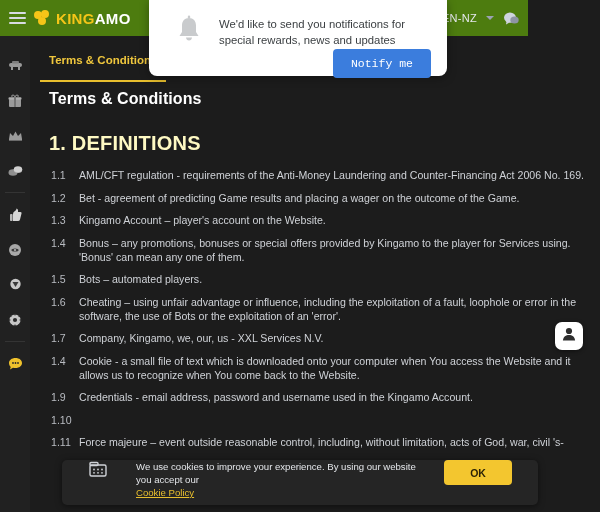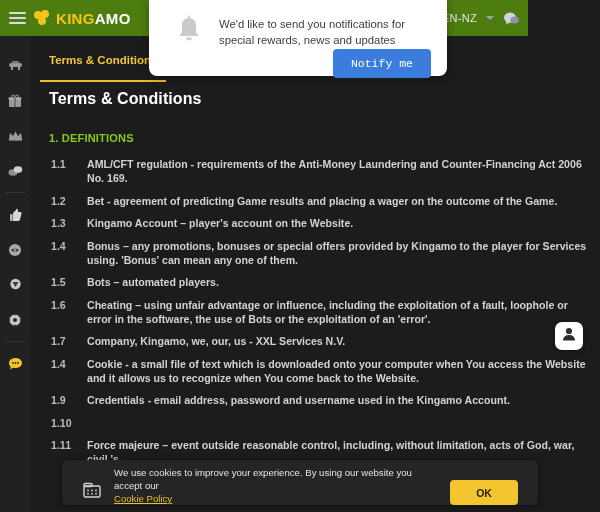--- a/index.html
+++ b/index.html
@@ -80,43 +80,43 @@
     position: relative; cursor: pointer; white-space: nowrap;
   }
   .tab .underline {
     position: absolute; left: 0; right: 0; bottom: -16px; height: 2px; background: #e8bf2e;
   }
   .page-title {
     color: #ffffff; font-size: 16px; font-weight: bold;
     padding: 0 0 0 19px; margin-top: 1px; letter-spacing: .1px;
   }
   .section-title {
-    color: #84cc16; font-size: 11px; font-weight: bold;
+    color: #fef9c3; font-size: 20px; font-weight: bold;
     padding-left: 19px; margin-top: 24px; letter-spacing: .2px;
   }
   .clauses { margin-top: 13px; padding-left: 19px; padding-right: 8px; }
-  .clause { display: flex; gap: 8px; margin-bottom: 8.5px; font-weight: bold; }
+  .clause { display: flex; gap: 0; margin-bottom: 8.5px; }
   .clause .num {
     color: #b9bcc2; font-size: 10.6px; line-height: 14px; width: 30px;
     flex: none; text-align: left; padding-left: 2px;
   }
   .clause .txt { color: #cfd2d7; font-size: 10.6px; line-height: 14px; }
 
   
   .support-fab {
     position: absolute; left: 555px; top: 322px; width: 28px; height: 28px;
     background: #ffffff; border-radius: 7px; display: flex; align-items: center;
     justify-content: center; cursor: pointer; box-shadow: 0 1px 4px rgba(0,0,0,.45);
   }
 
   
   .cookie {
     position: absolute; left: 62px; top: 460px; width: 476px; height: 45px;
-    background: #252525; border-radius: 5px; display: flex; align-items: flex-end;
-    padding: 0 20px; gap: 10px; box-shadow: 0 1px 6px rgba(0,0,0,.5);
+    background: #252525; border-radius: 5px; display: flex; align-items: flex-start;
+    padding: 0 26px; gap: 26px; box-shadow: 0 1px 6px rgba(0,0,0,.5);
   }
   .cookie-ico { flex: none; }
   .cookie-txt { color: #e3e5e9; font-size: 9.6px; line-height: 13px; flex: 1; }
   .cookie-link { color: #e8bf2e; text-decoration: underline; cursor: pointer; }
   .cookie-ok {
     background: #f3c62f; color: #2a2206; border: none; border-radius: 4px;
     width: 68px; height: 25px; font-size: 10.5px; font-weight: bold; cursor: pointer;
   }
 
   

